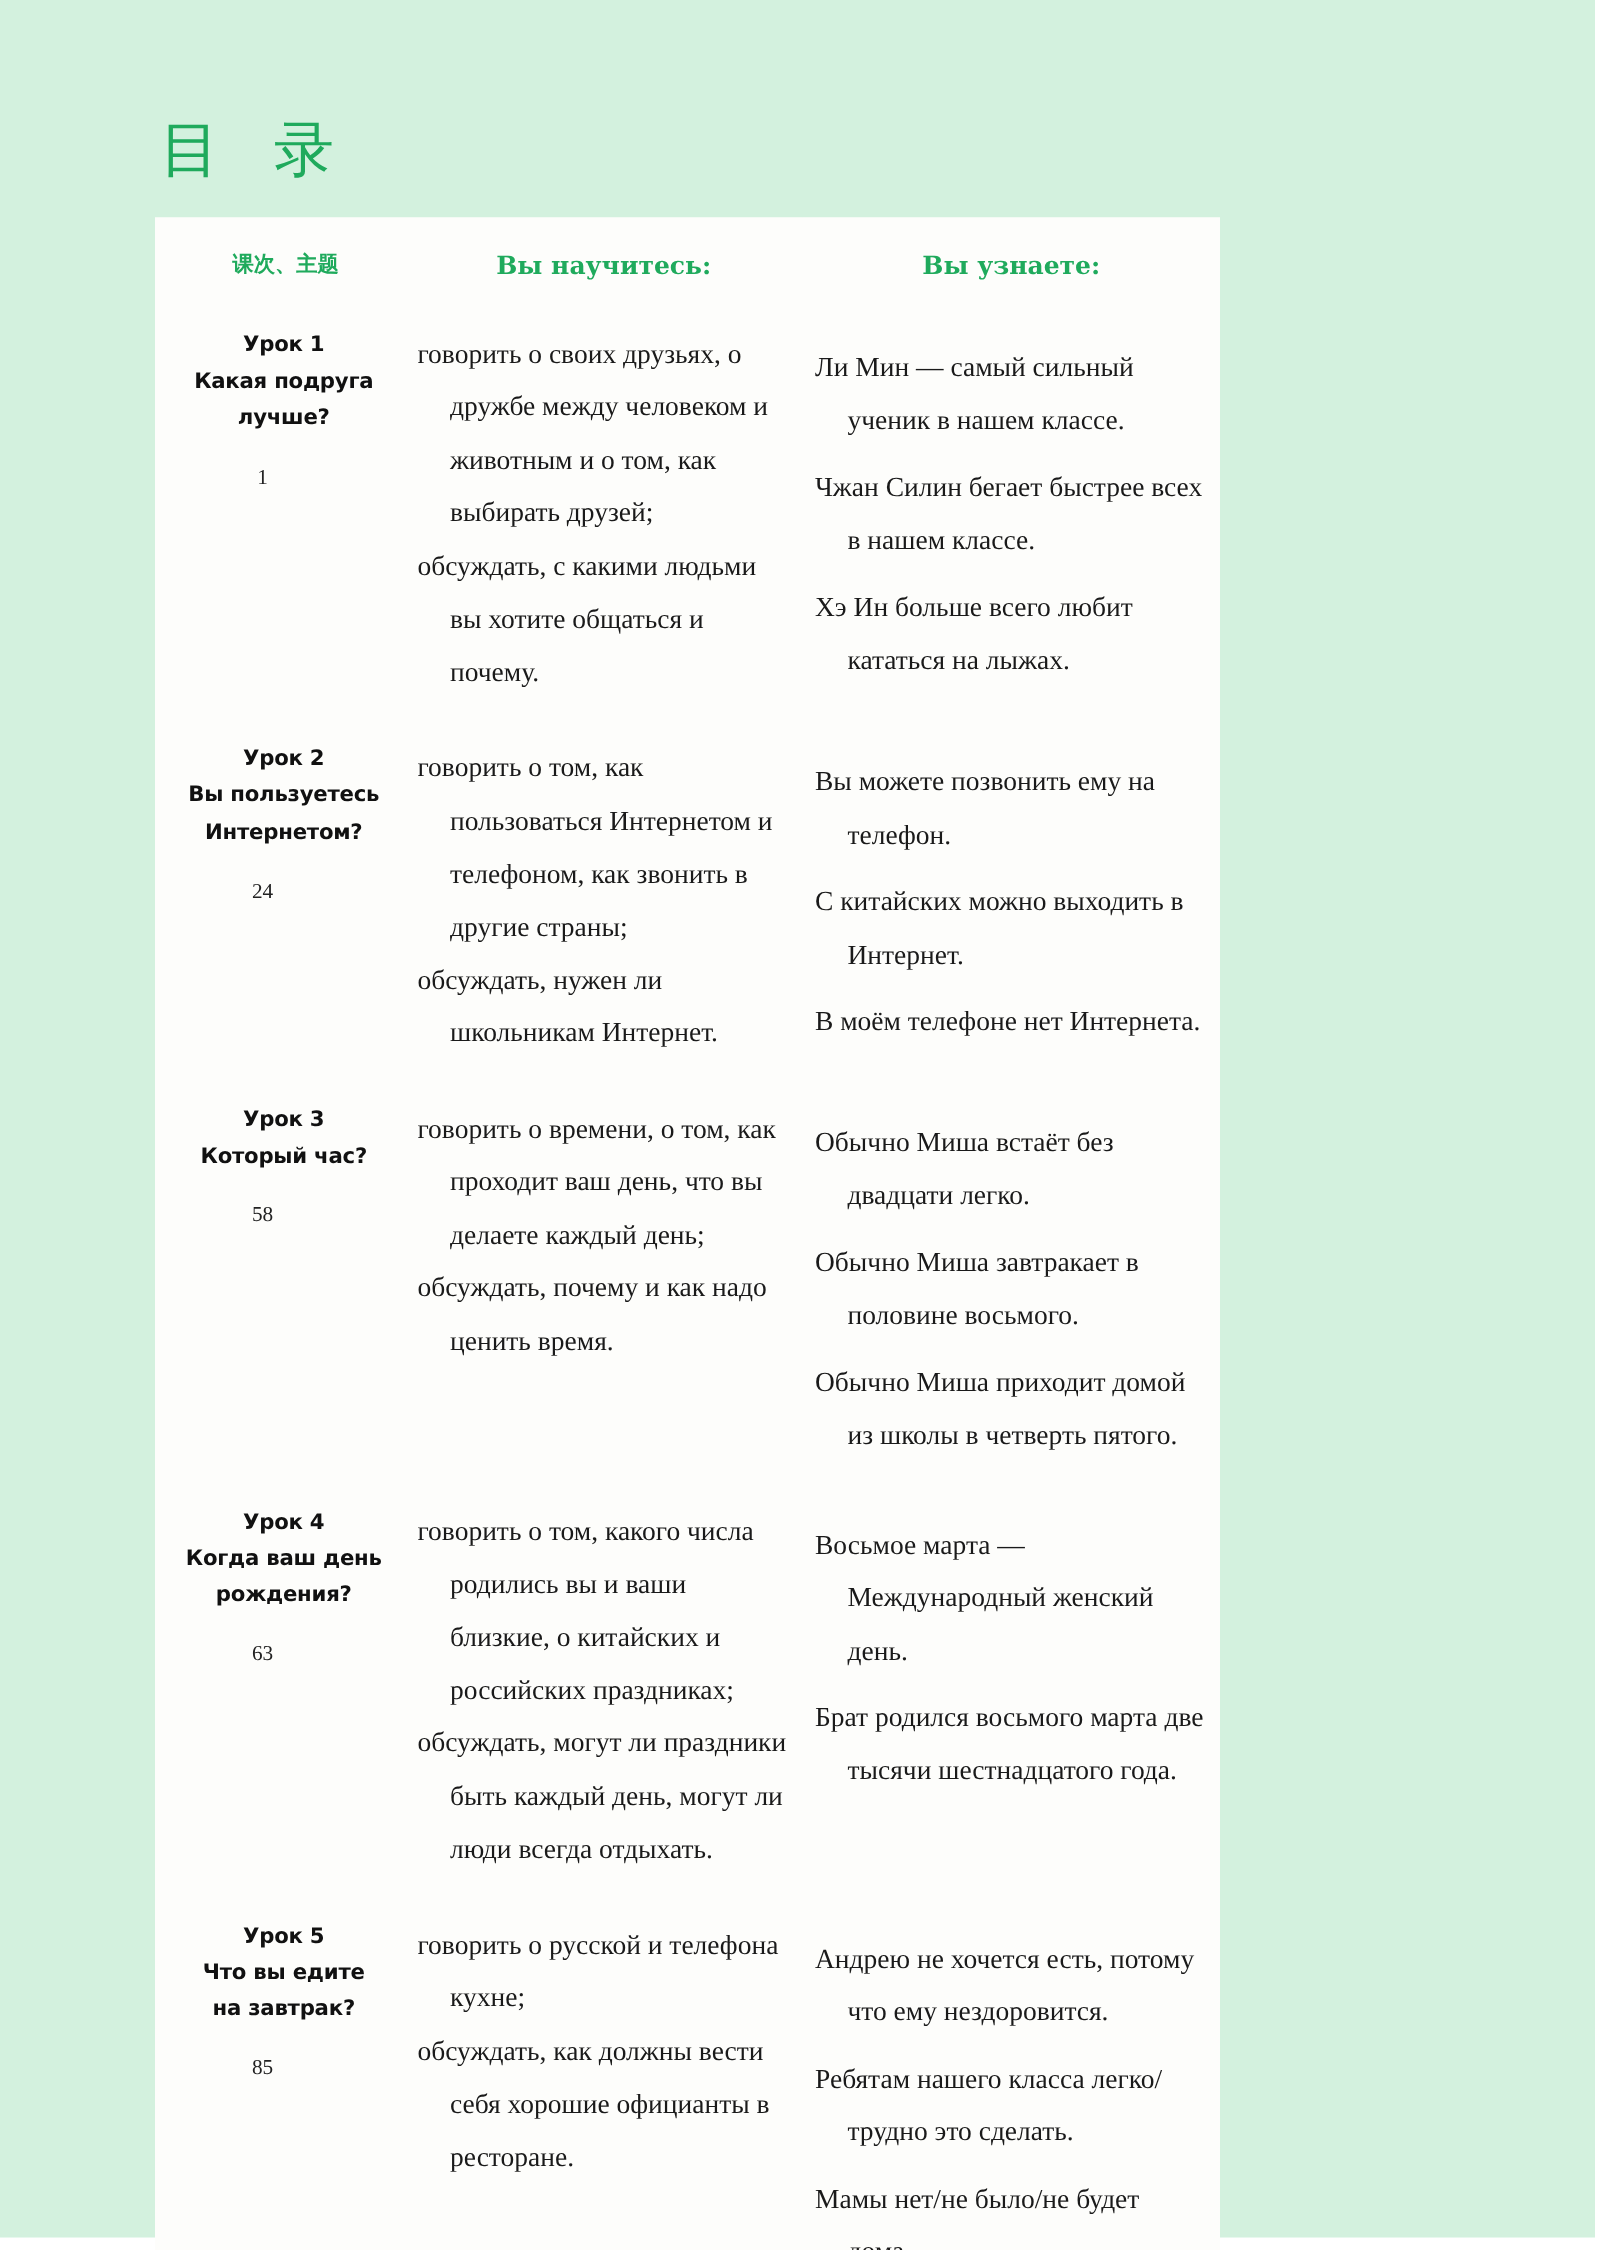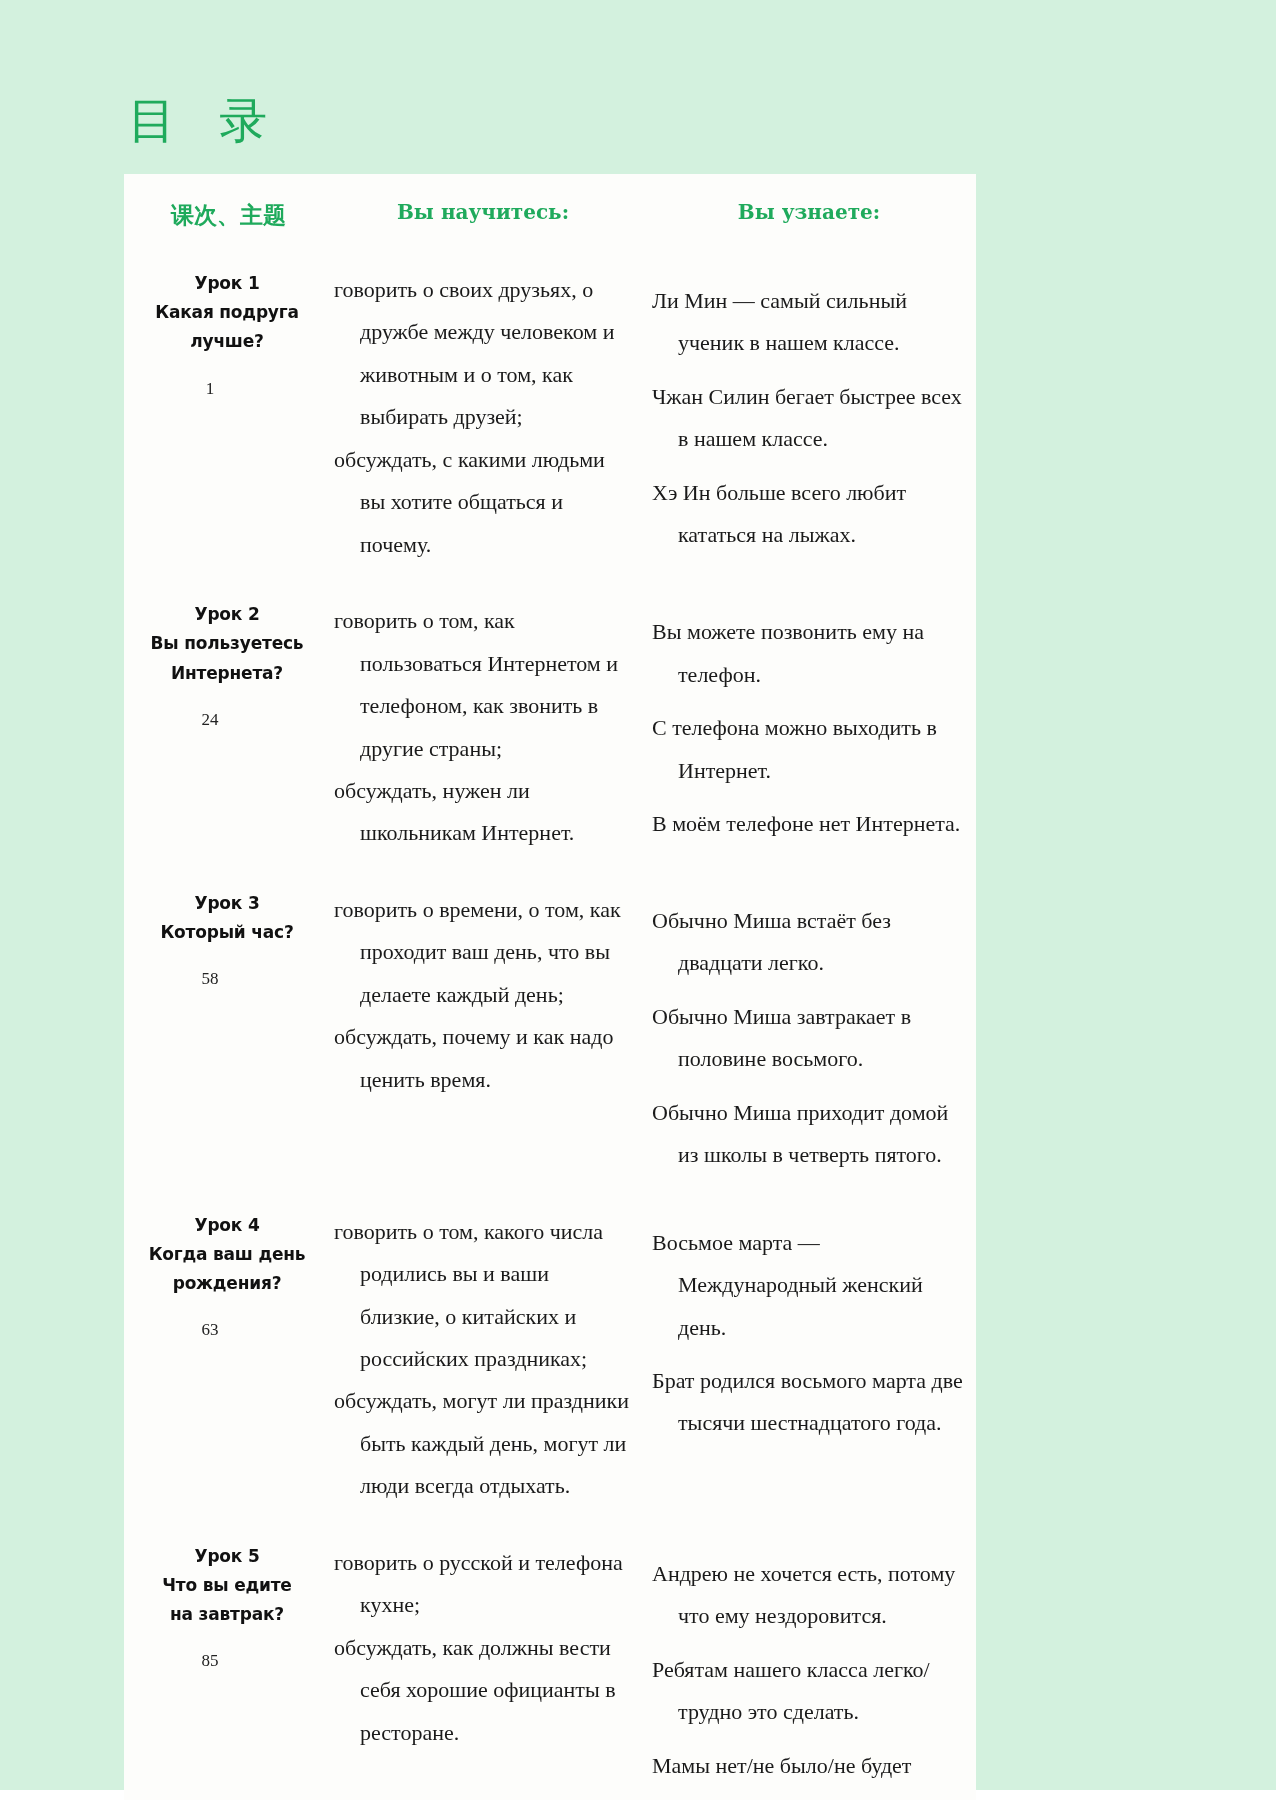--- a/index.html
+++ b/index.html
@@ -90,21 +90,21 @@
     font-weight: bold;
     color: #1faa5c;
     text-align: center;
     padding: 26px 6px 24px 6px;
     border-bottom: 2px solid #2bb673;
     border-right: 2px solid #2bb673;
   }
   thead th.last { border-right: 0; }
   thead th.zh {
     font-family: Liberation Sans, sans-serif;
-    font-size: 23px;
+    font-size: 17px;
     padding-left: 15px;
   }
 
   tbody tr td {
     border-right: 2px solid #2bb673;
     border-bottom: 2px solid #2bb673;
     padding: 14px 10px 20px 10px;
   }
   tbody tr td.last { border-right: 0; }
   tbody tr:last-child td { border-bottom: 2px solid #2bb673; }
@@ -196,34 +196,34 @@
           <li>Хэ Ин больше всего любит кататься на лыжах.</li>
         </ul>
       </td>
     </tr>
 
     <tr>
       <td class="lesson-cell">
         <div class="lesson-title">
           <div>Урок 2</div>
           <div>Вы пользуетесь</div>
-          <div>Интернета?</div>
+          <div>Интернетом?</div>
         </div>
         <div class="lesson-page">24</div>
       </td>
       <td>
         <ul class="txt-list col-learn">
           <li>говорить о том, как пользоваться Интернетом и телефоном, как звонить в другие страны;</li>
           <li>обсуждать, нужен ли школьникам Интернет.</li>
         </ul>
       </td>
       <td class="last">
         <ul class="txt-list col-know">
           <li>Вы можете позвонить ему на телефон.</li>
-          <li>С телефона можно выходить в Интернет.</li>
+          <li>С китайских можно выходить в Интернет.</li>
           <li>В моём телефоне нет Интернета.</li>
         </ul>
       </td>
     </tr>
 
     <tr>
       <td class="lesson-cell">
         <div class="lesson-title">
           <div>Урок 3</div>
           <div>Который час?</div>

